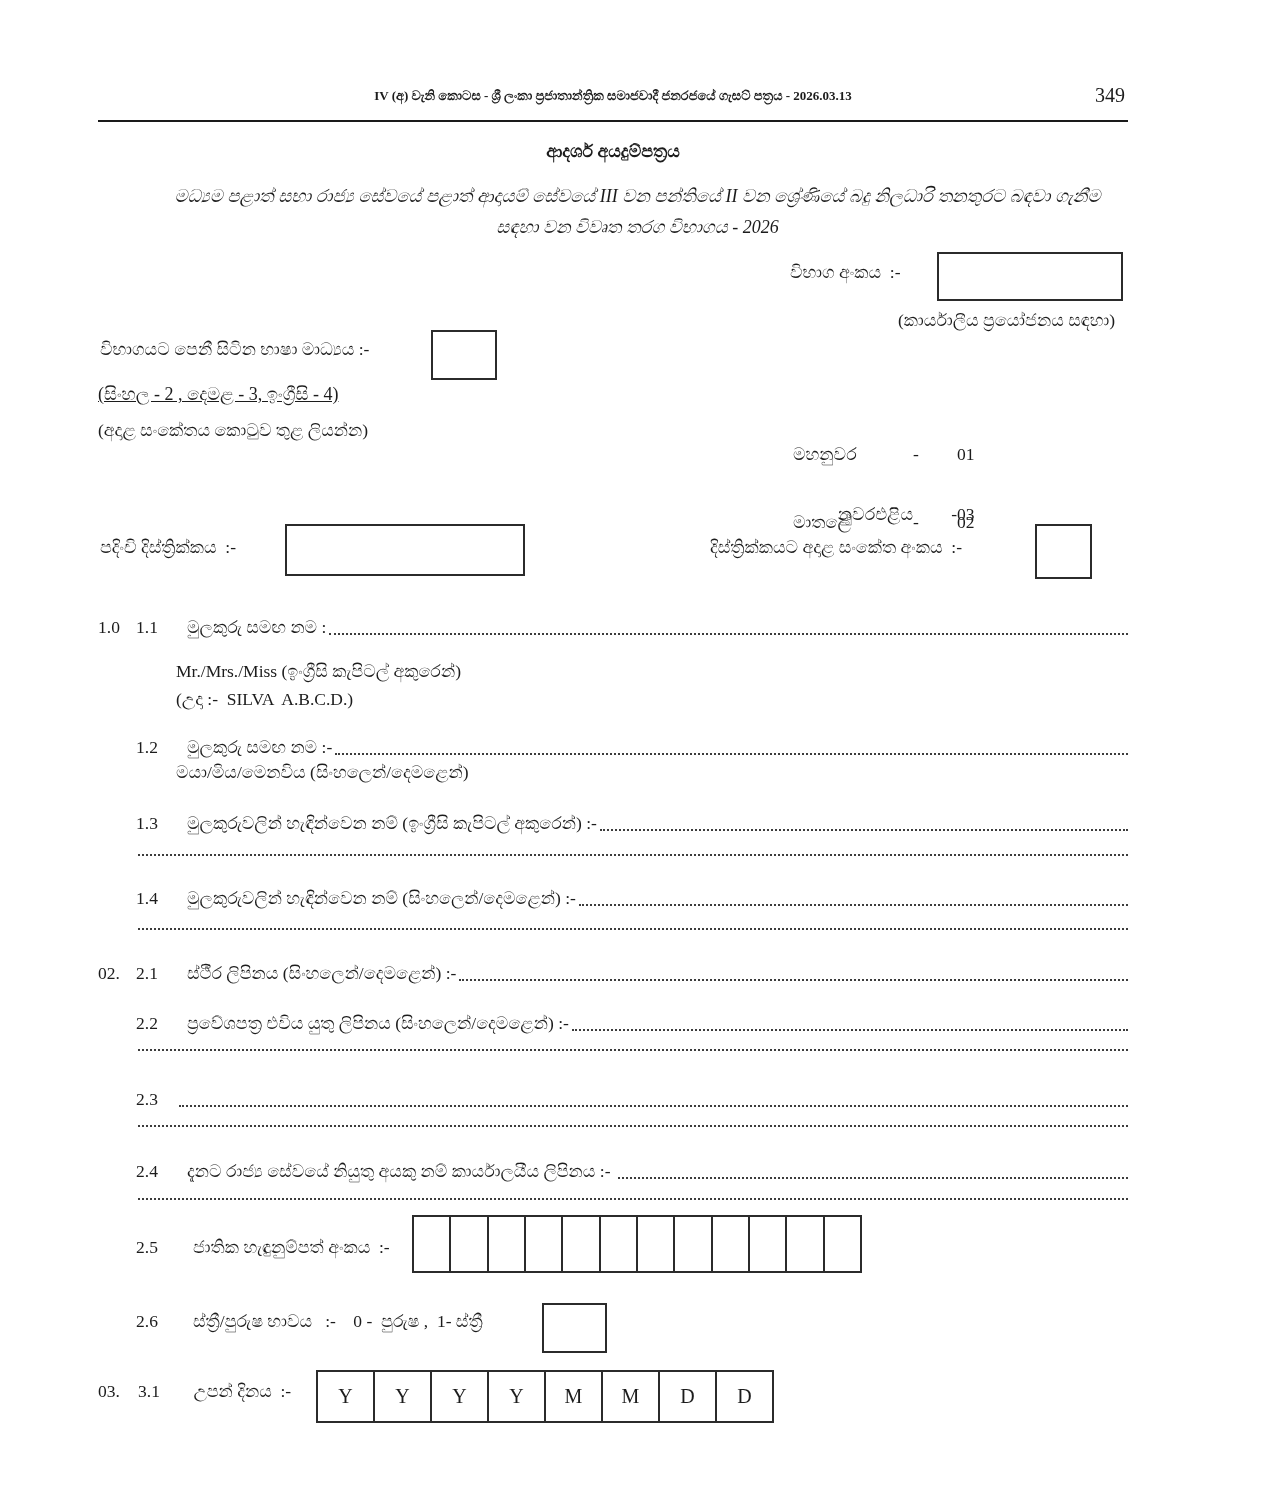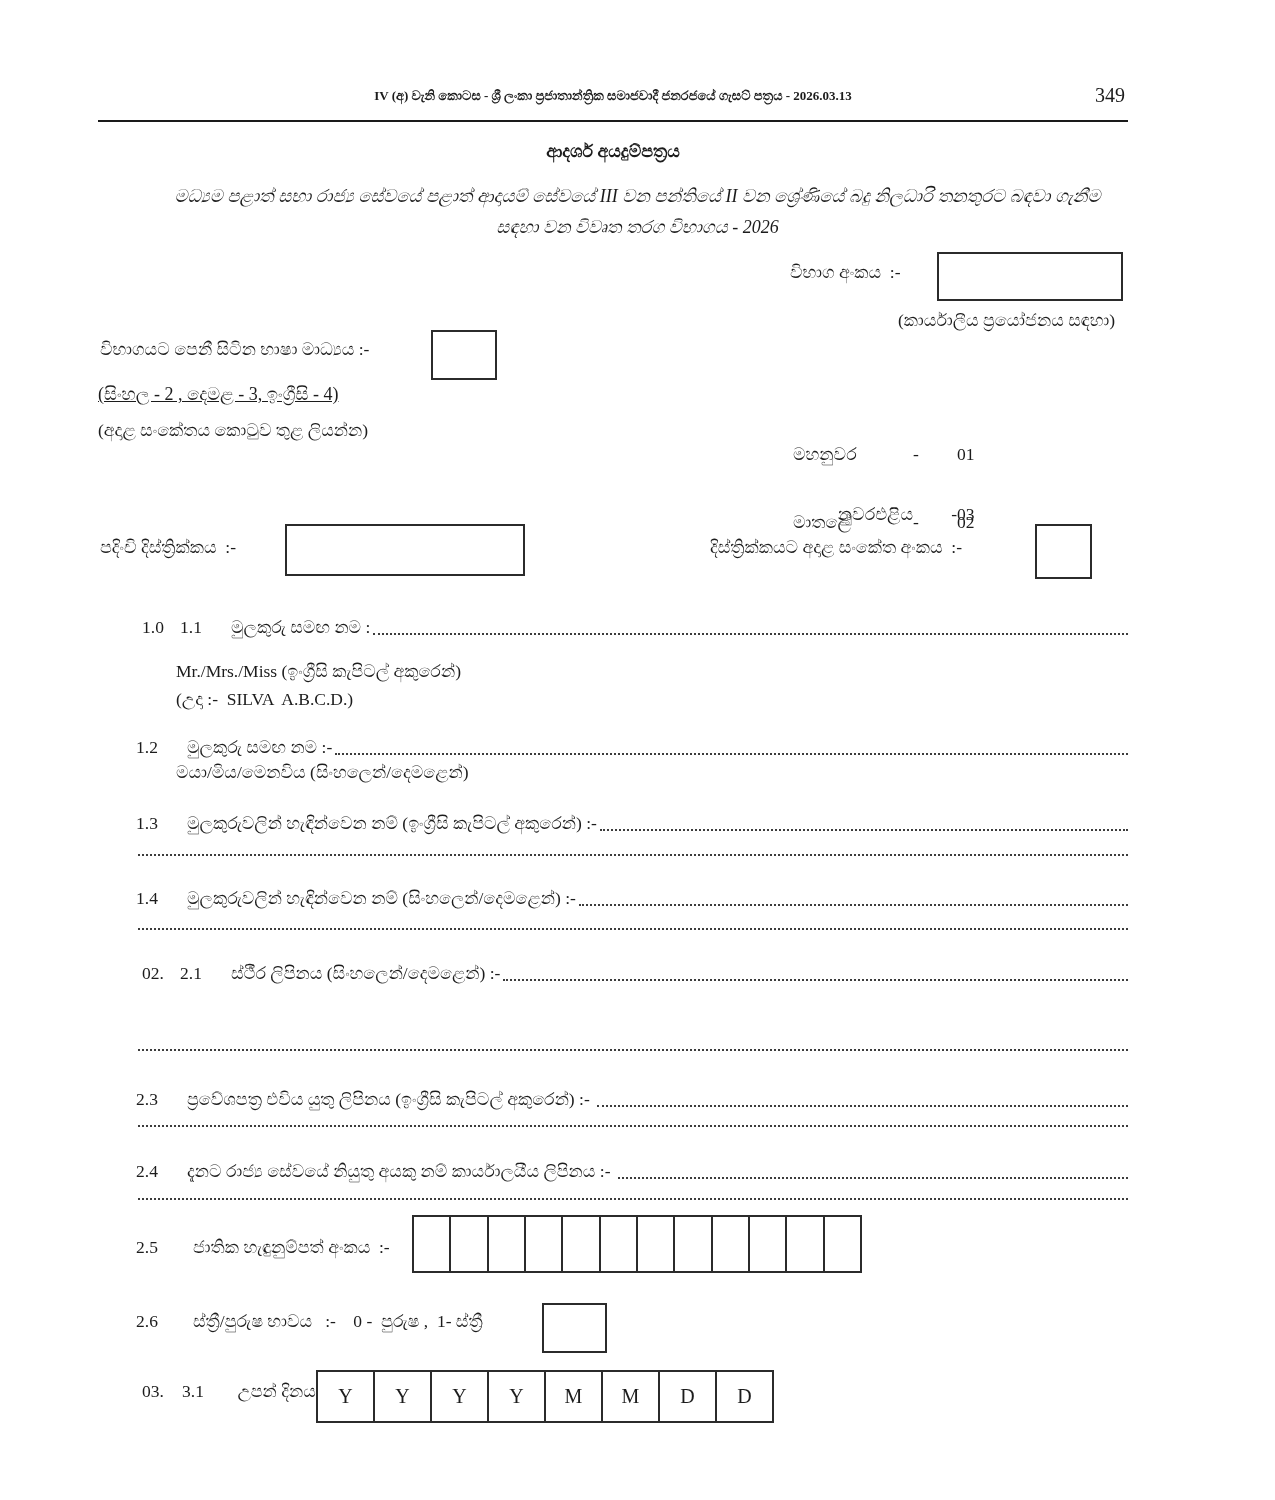--- a/index.html
+++ b/index.html
@@ -13,21 +13,21 @@
     font-size:17.5px;
     overflow:hidden;
   }
   .abs{position:absolute;white-space:pre;}
   .center{text-align:center;}
   .bold{font-weight:bold;}
   .ital{font-style:italic;}
   .rule{position:absolute;background:#1a1a1a;height:2px;}
   .box{position:absolute;border:2px solid #2b2b2b;background:#fff;box-sizing:border-box;}
   .row{position:absolute;display:flex;align-items:flex-start;}
-  .secno{flex:none;width:38px;white-space:pre;margin-left:44px;}
+  .secno{flex:none;width:38px;white-space:pre;}
   .itemno{flex:none;width:40px;white-space:pre;}
   .lbl{flex:none;white-space:pre;margin-left:11px;}
   .dots{flex:1 1 auto;min-width:24px;border-bottom:2px dotted #3c3c3c;height:16px;margin-left:3px;}
   .dotline{position:absolute;border-bottom:2px dotted #3c3c3c;height:0;}
   .cellrow{position:absolute;display:flex;border:2px solid #2b2b2b;box-sizing:border-box;background:#fff;}
   .cell{flex:1 1 0;border-left:2px solid #2b2b2b;display:flex;align-items:center;justify-content:center;font-size:20px;}
   .cell:first-child{border-left:none;}
   .drow{position:absolute;display:flex;white-space:pre;}
   .dname{width:120px;}
   .dsep{width:44px;}
@@ -105,25 +105,29 @@
   </div>
   <div class="dotline" style="left:138px;right:147px;top:928px;"></div>
 
   <div class="row" style="left:98px;right:147px;top:963px;">
     <span class="secno">02.</span>
     <span class="itemno">2.1</span>
     <span class="lbl">ස්ථීර ලිපිනය (සිංහලෙන්/දෙමළෙන්) :-</span>
     <span class="dots"></span>
   </div>
 
+  <div class="row" style="left:136px;right:147px;top:1013px;">
+    <span class="itemno">2.2</span>
+    <span class="lbl">ප්‍රවේශපත්‍ර එවිය යුතු ලිපිනය (සිංහලෙන්/දෙමළෙන්) :-</span>
+    <span class="dots"></span>
+  </div>
   <div class="dotline" style="left:138px;right:147px;top:1049px;"></div>
 
   <div class="row" style="left:136px;right:147px;top:1089px;">
     <span class="itemno">2.3</span>
-    <span class="lbl">ප්‍රවේශපත්‍ර එවිය යුතු ලිපිනය (ඉංග්‍රීසි කැපිටල් අකුරෙන්) :- </span>
     <span class="dots"></span>
   </div>
   <div class="dotline" style="left:138px;right:147px;top:1125px;"></div>
 
   <div class="row" style="left:136px;right:147px;top:1161px;">
     <span class="itemno">2.4</span>
     <span class="lbl">දැනට රාජ්‍ය සේවයේ නියුතු අයකු නම් කාර්යාලයීය ලිපිනය :- </span>
     <span class="dots"></span>
   </div>
   <div class="dotline" style="left:138px;right:147px;top:1198px;"></div>

